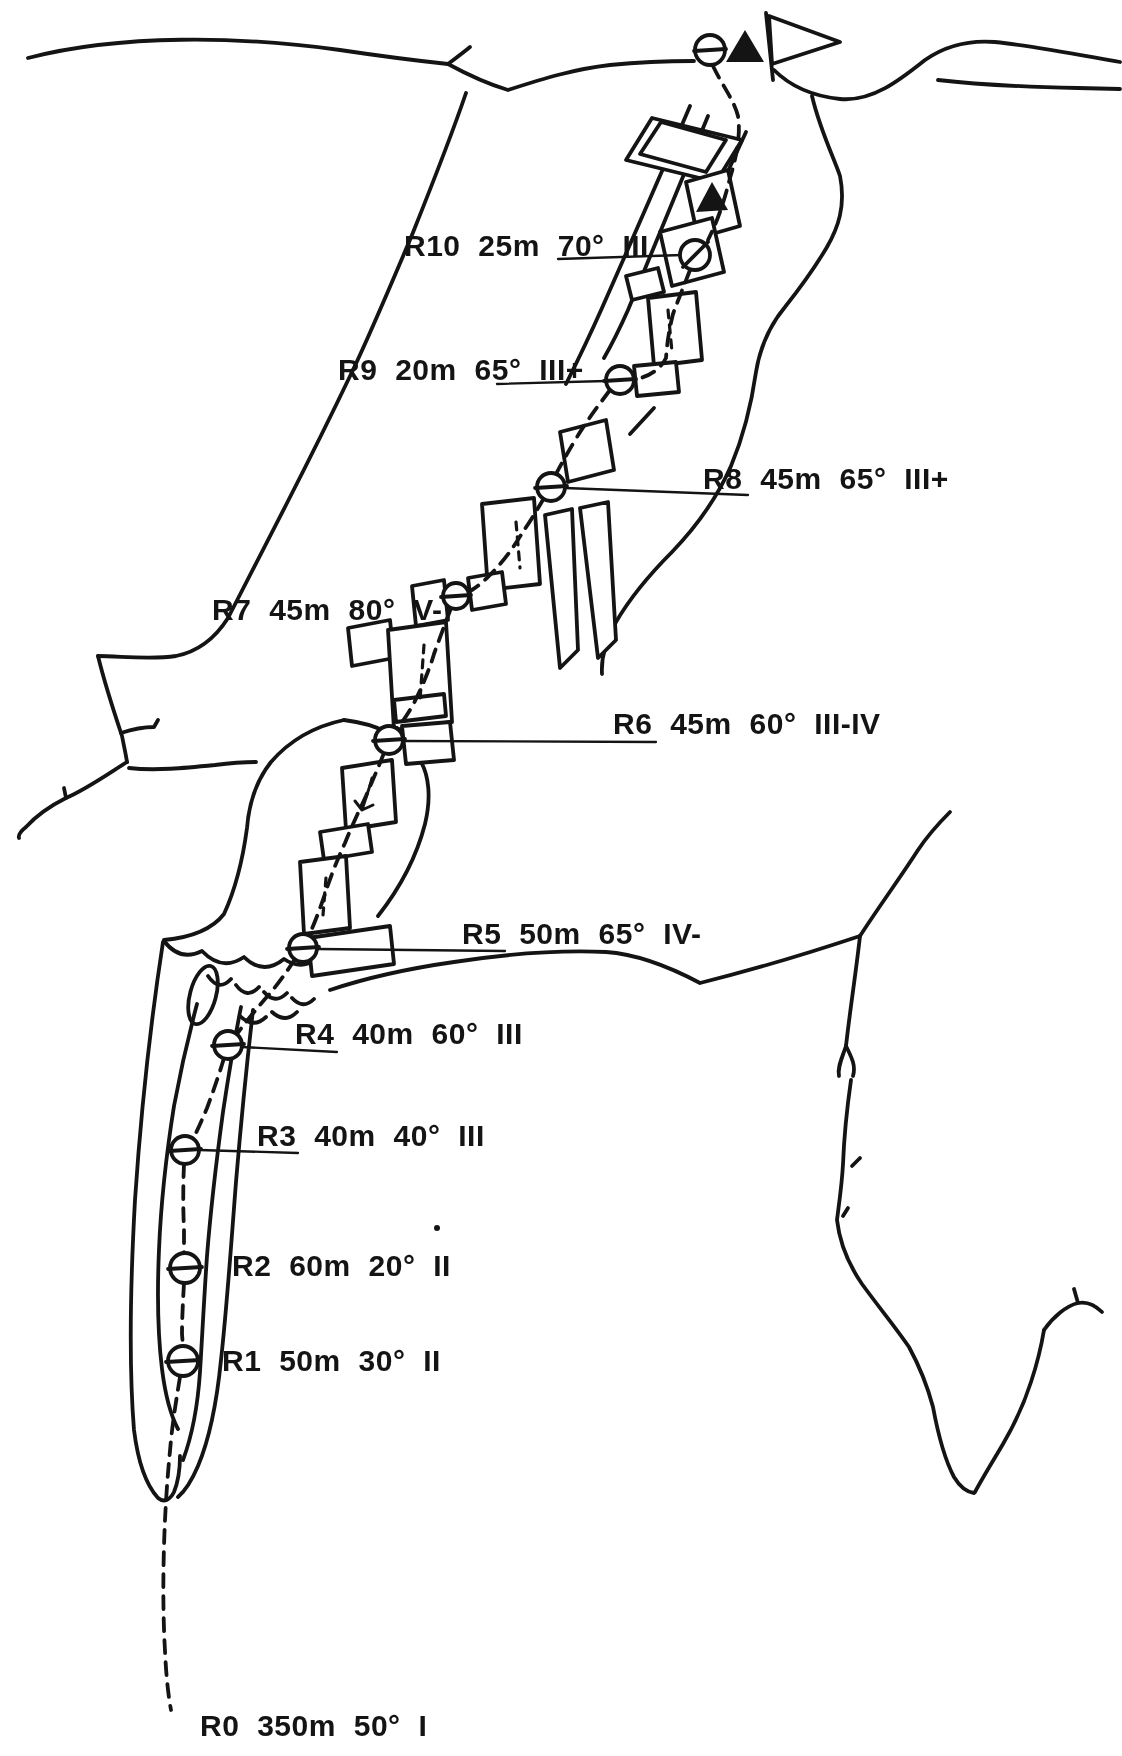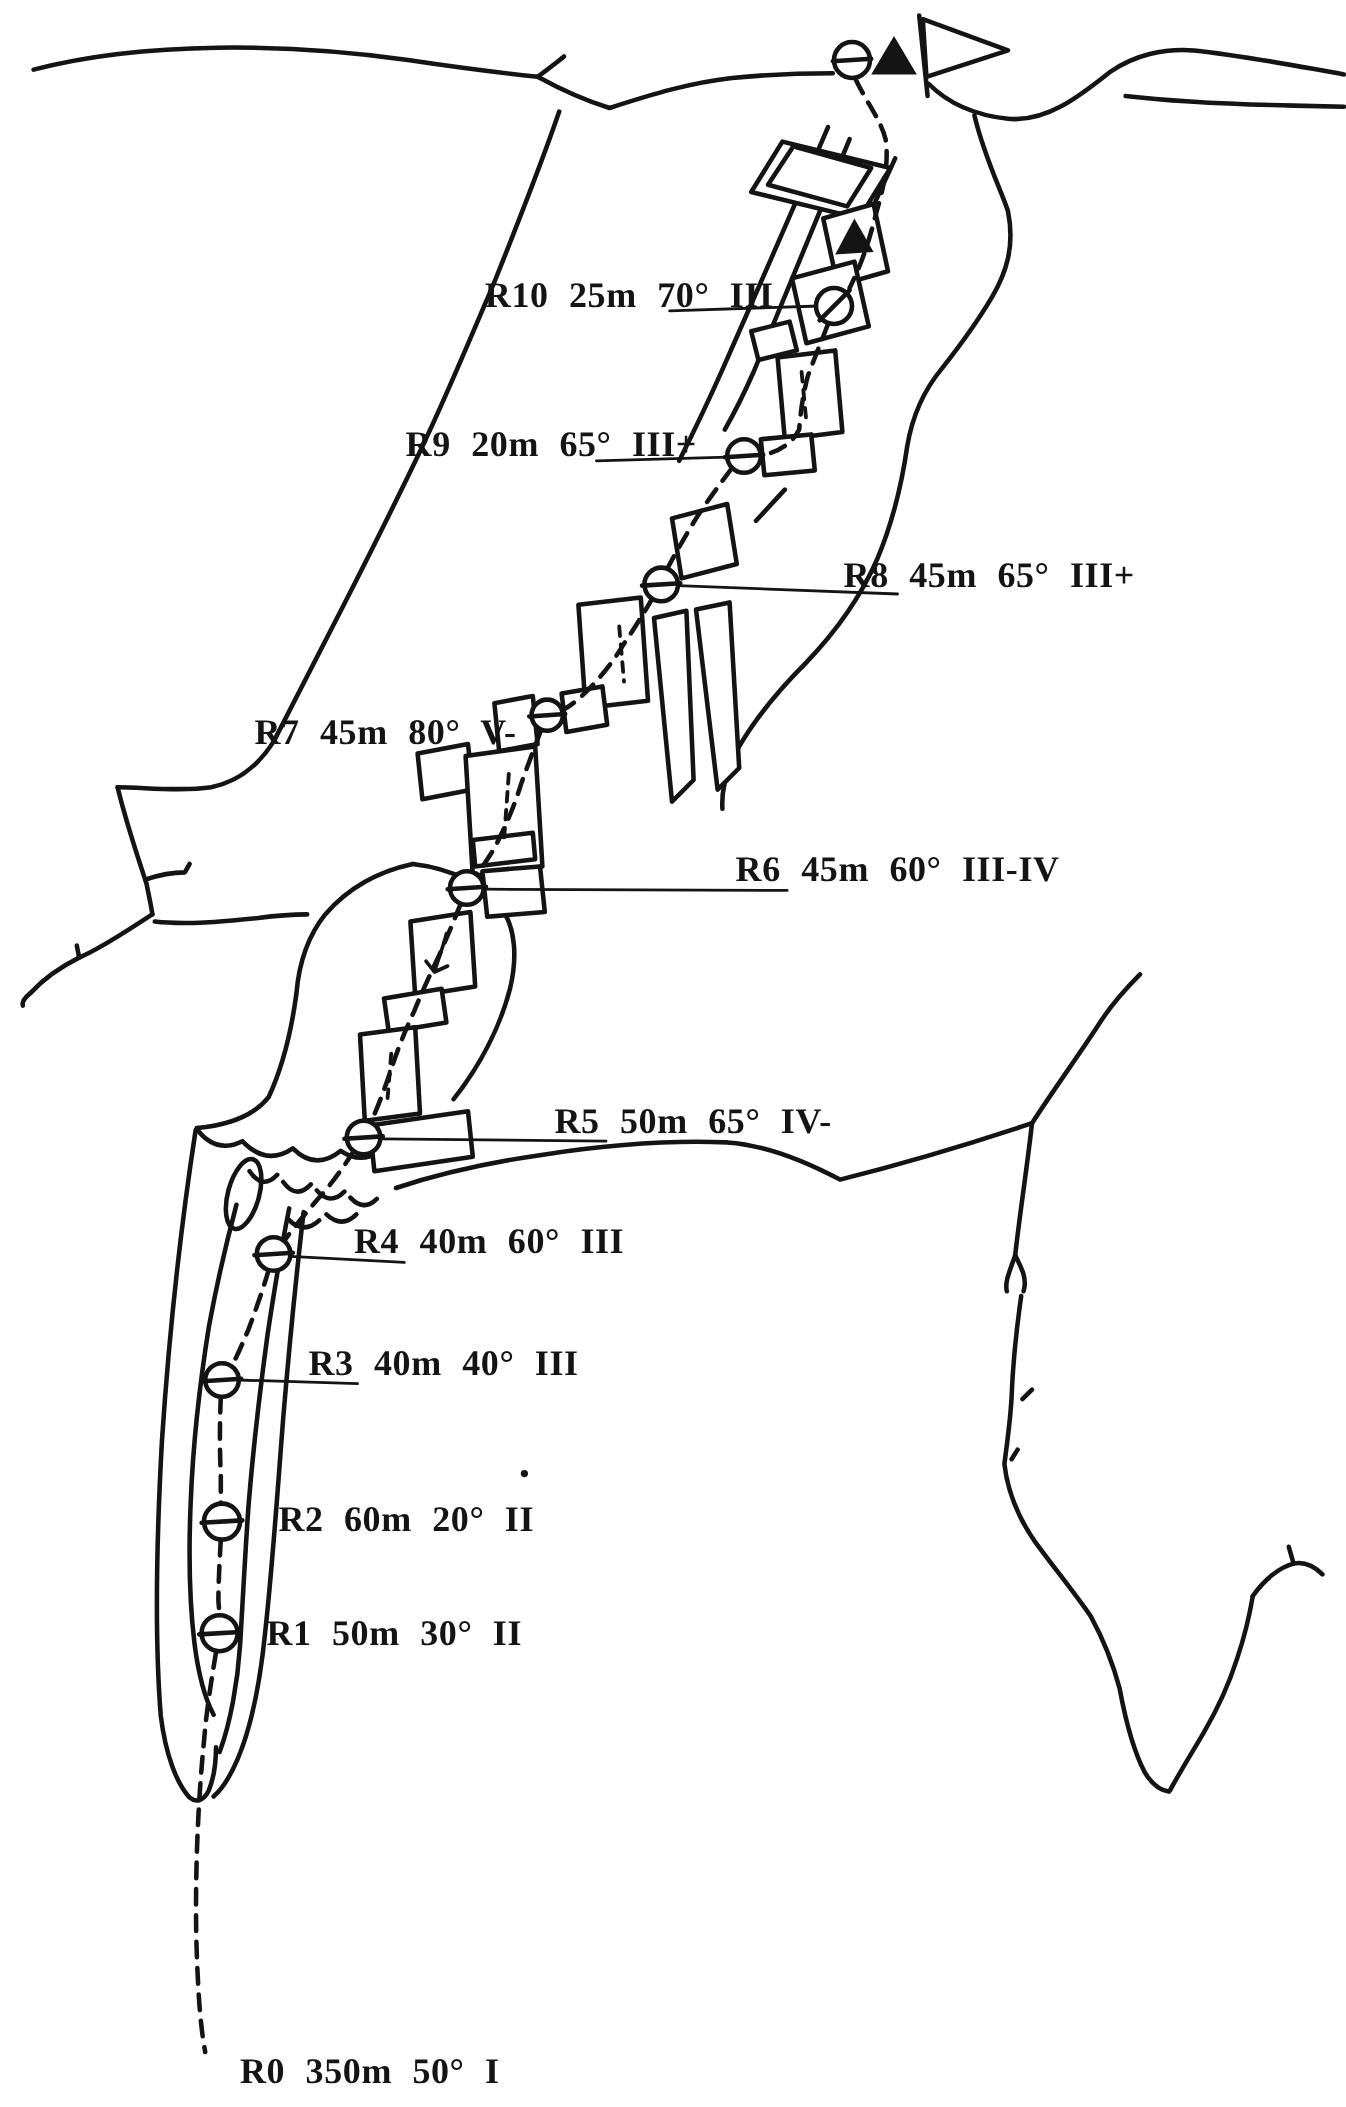--- a/index.html
+++ b/index.html
@@ -1,17 +1,17 @@
 <!DOCTYPE html>
 <html><head>
 <meta charset="utf-8">
 <style>
   html,body{margin:0;padding:0;background:#ffffff;}
   .page{position:relative;width:1122px;height:1756px;background:#ffffff;overflow:hidden;
-        font-family:Liberation Serif, serif;}
+        font-family:Liberation Sans, sans-serif;}
   svg{display:block}
   .ink{stroke:#141414;fill:none;stroke-width:3.8;stroke-linecap:round;stroke-linejoin:round;}
   .thin{stroke-width:2.3;}
   .dash{stroke-dasharray:13 9;}
   .bdash{stroke-dasharray:8 7;stroke-width:3.2;}
   .mask{fill:#ffffff;}
   .solid{fill:#141414;stroke:none;}
   .lbl{font-weight:bold;font-size:30px;fill:#141414;letter-spacing:.5px;word-spacing:9px;}
 </style>
 </head>

